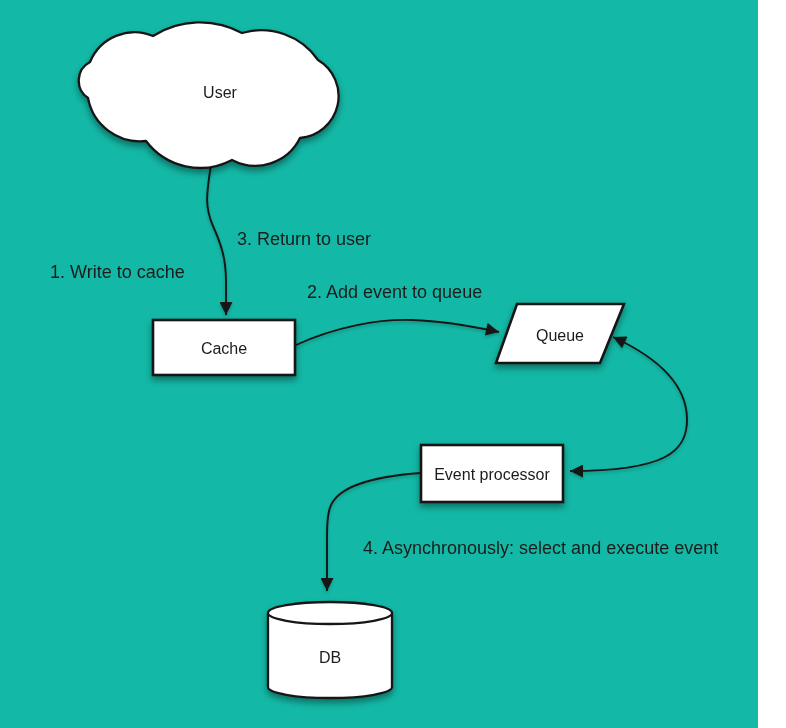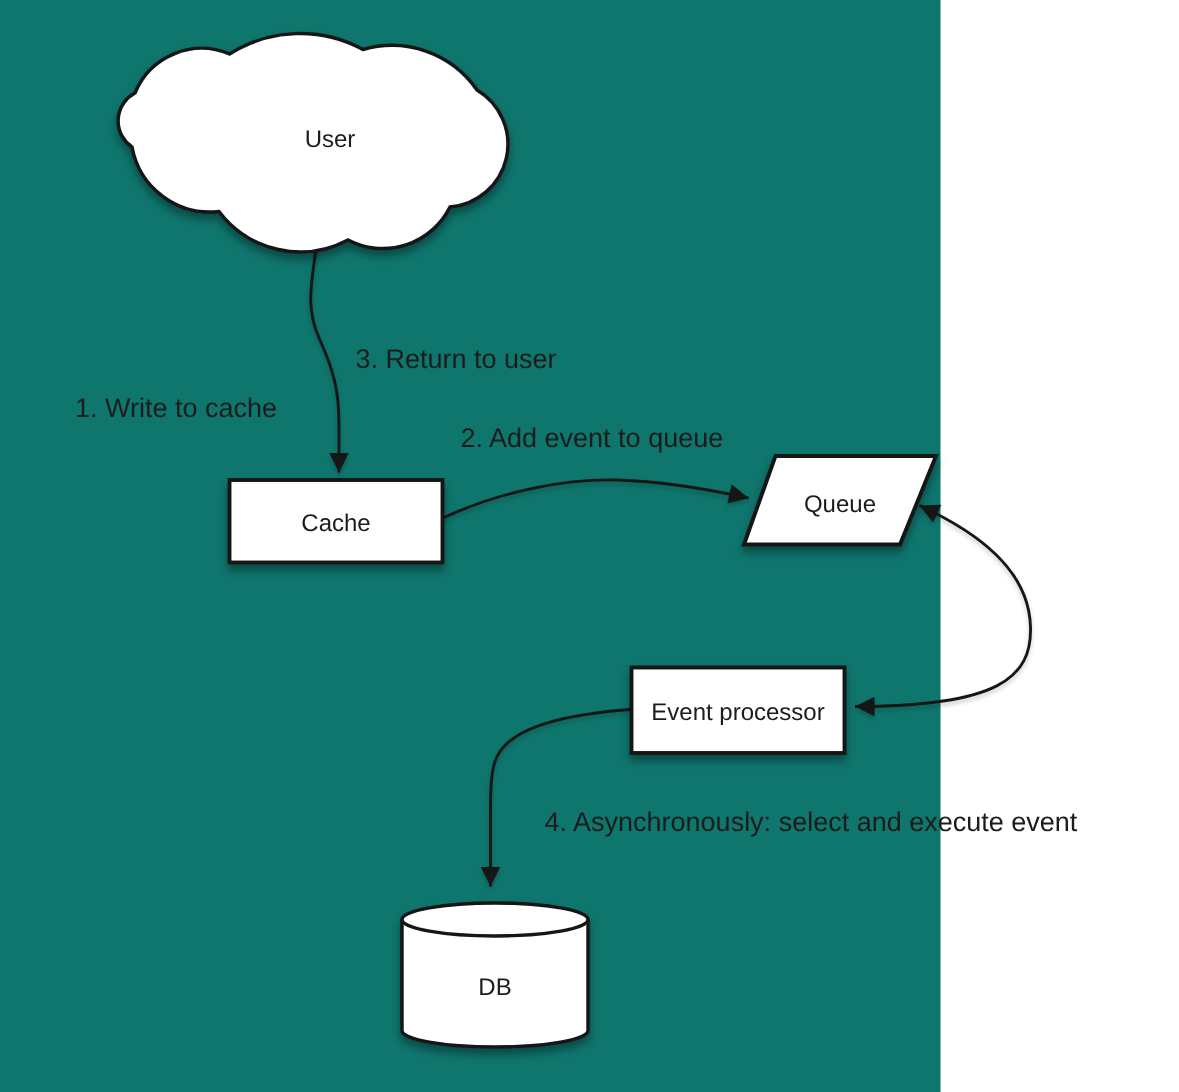--- a/index.html
+++ b/index.html
@@ -6,23 +6,23 @@
     margin: 0;
     padding: 0;
     background: #ffffff;
     width: 786px;
     height: 728px;
     overflow: hidden;
     font-family: "Liberation Sans", sans-serif;
   }
   .canvas {
     position: relative;
-    width: 627px;
+    width: 758px;
     height: 728px;
-    background: #0f766e;
+    background: #14b8a6;
   }
   svg { display: block; }
   .shape {
     fill: #ffffff;
     stroke: #161616;
     stroke-width: 2.6;
     filter: drop-shadow(0px 4px 3px rgba(0,0,0,0.38));
   }
   .shape-thin {
     fill: #ffffff;

